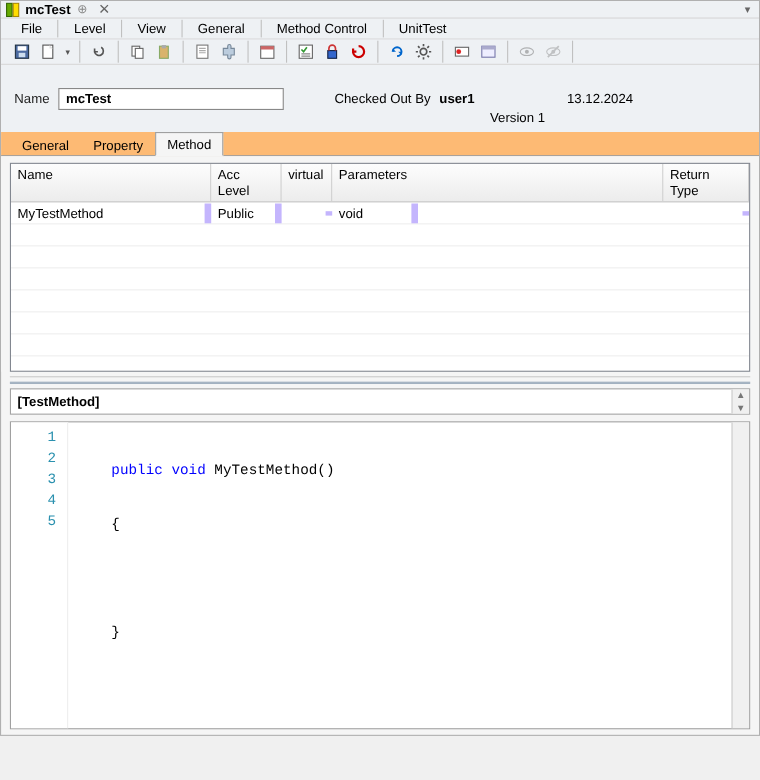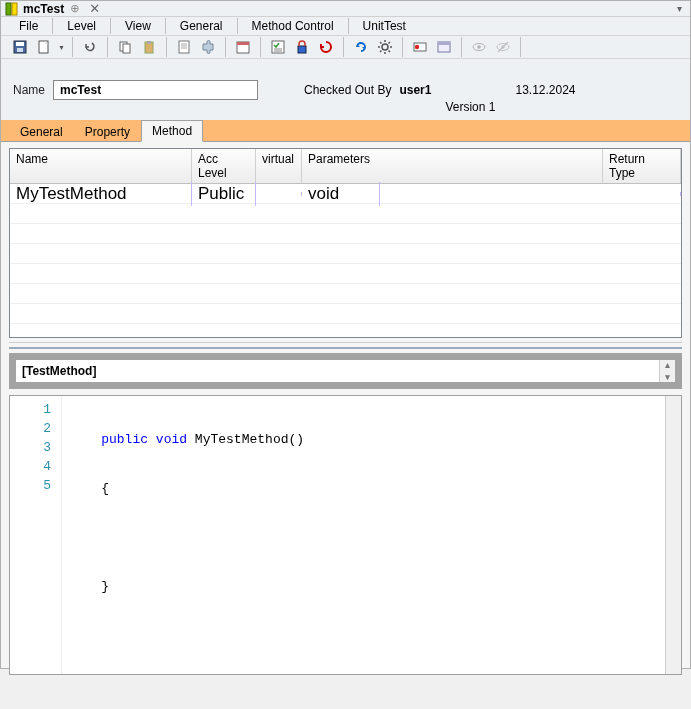--- a/index.html
+++ b/index.html
@@ -26,29 +26,29 @@
 .info-spacer { width: 30px; }
 .bold { font-weight: bold; }
 .tabs { display: flex; align-items: flex-end; padding: 0 8px; background: #fdba74; height: 22px; border-bottom: 1px solid #a0a0a0; }
 .tab { padding: 3px 10px; border: 1px solid transparent; border-bottom: none; cursor: pointer; font-size: 12px; position: relative; top: 1px; }
 .tab.active { background: #f5f5f5; border-color: #a0a0a0; border-bottom: 1px solid #f5f5f5; }
 .grid-wrap { padding: 6px 8px 0 8px; background: #f5f5f5; }
 .grid { border: 1px solid #828790; background: #fff; height: 190px; overflow: hidden; }
 .grid-head { display: flex; background: linear-gradient(#fdfdfd,#ececec); border-bottom: 1px solid #c0c0c0; }
 .gh { padding: 3px 6px; border-right: 1px solid #d0d0d0; font-size: 12px; }
 .grid-row { display: flex; border-bottom: 1px solid #eee; height: 20px; align-items: center; }
-.gc { padding: 2px 6px; border-right: 1px solid #c4b5fd; font-size: 17px; overflow: hidden; white-space: nowrap; }
+.gc { padding: 2px 6px; border-right: 6px solid #c4b5fd; font-size: 12px; overflow: hidden; white-space: nowrap; }
 .col-name { width: 182px; }
 .col-acc  { width: 64px; }
 .col-virt { width: 46px; }
 .col-ret  { width: 78px; }
 .col-par  { flex: 1; }
 .grid-scroll { height: 12px; background: #eaeaea; border-top: 1px solid #ccc; margin: 4px 8px 0 8px; }
 .blue-sep { height: 6px; background: linear-gradient(#b8cde4,#d6e4f2); border-top:1px solid #9ab; border-bottom:1px solid #9ab; margin: 4px 8px; }
-.attr-box { margin: 0 8px; border: 7px solid #a3a3a3; background: #fff; height: 42px; padding: 4px 6px; font-weight: bold; position: relative; }
+.attr-box { margin: 0 8px; border: 1px solid #a3a3a3; background: #fff; height: 42px; padding: 4px 6px; font-weight: bold; position: relative; }
 .attr-scroll { position: absolute; right: 0; top: 0; width: 16px; height: 100%; background: #f0f0f0; border-left: 1px solid #ccc; display:flex; flex-direction:column; justify-content:space-between; align-items:center; font-size:9px; color:#777; }
 .editor { display: flex; margin: 6px 8px 8px 8px; border: 1px solid #a0a0a0; background: #fff; flex: 1; min-height: 280px; font-family: Consolas, "Courier New", monospace; font-size: 13px; position: relative; }
 .gutter { width: 52px; text-align: right; color: #2b91af; padding: 4px 10px 4px 4px; background: #fff; border-right: 1px solid #eee; user-select: none; }
 .gutter div { height: 19px; line-height: 19px; }
 .code { padding: 4px 8px; white-space: pre; }
 .code .line { height: 19px; line-height: 19px; }
 .kw { color: #0000ff; }
 .ed-scroll { position:absolute; right:0; top:0; width:16px; height:100%; background:#f0f0f0; border-left:1px solid #ccc; }
 </style>
 </head>

